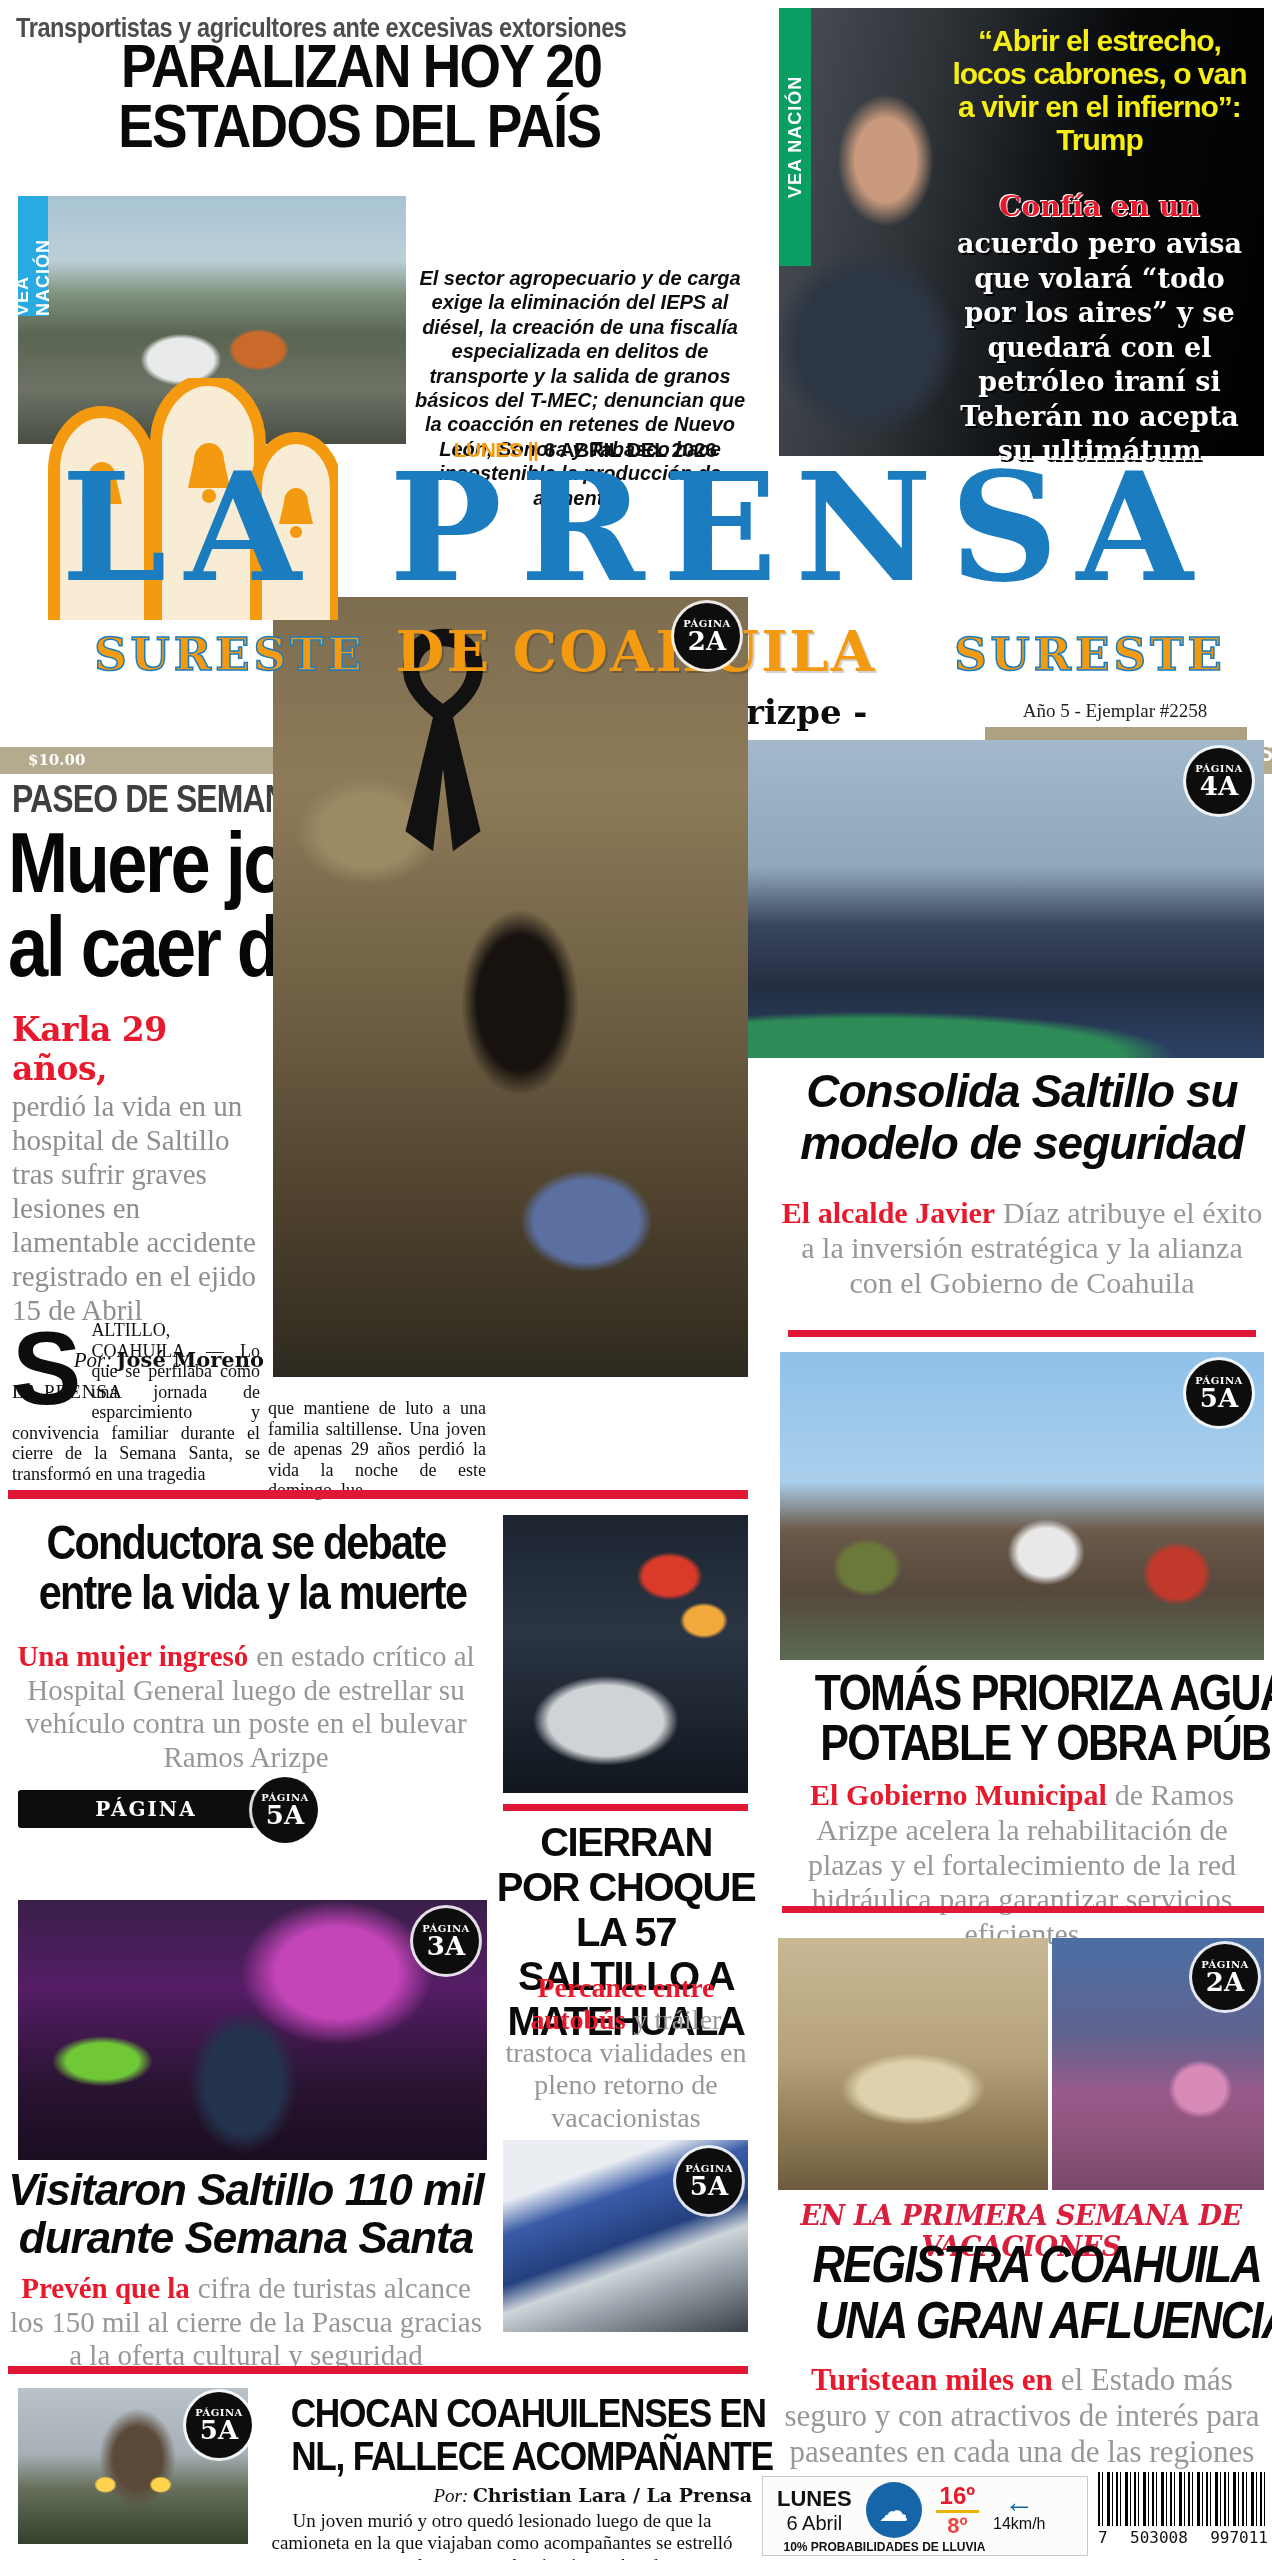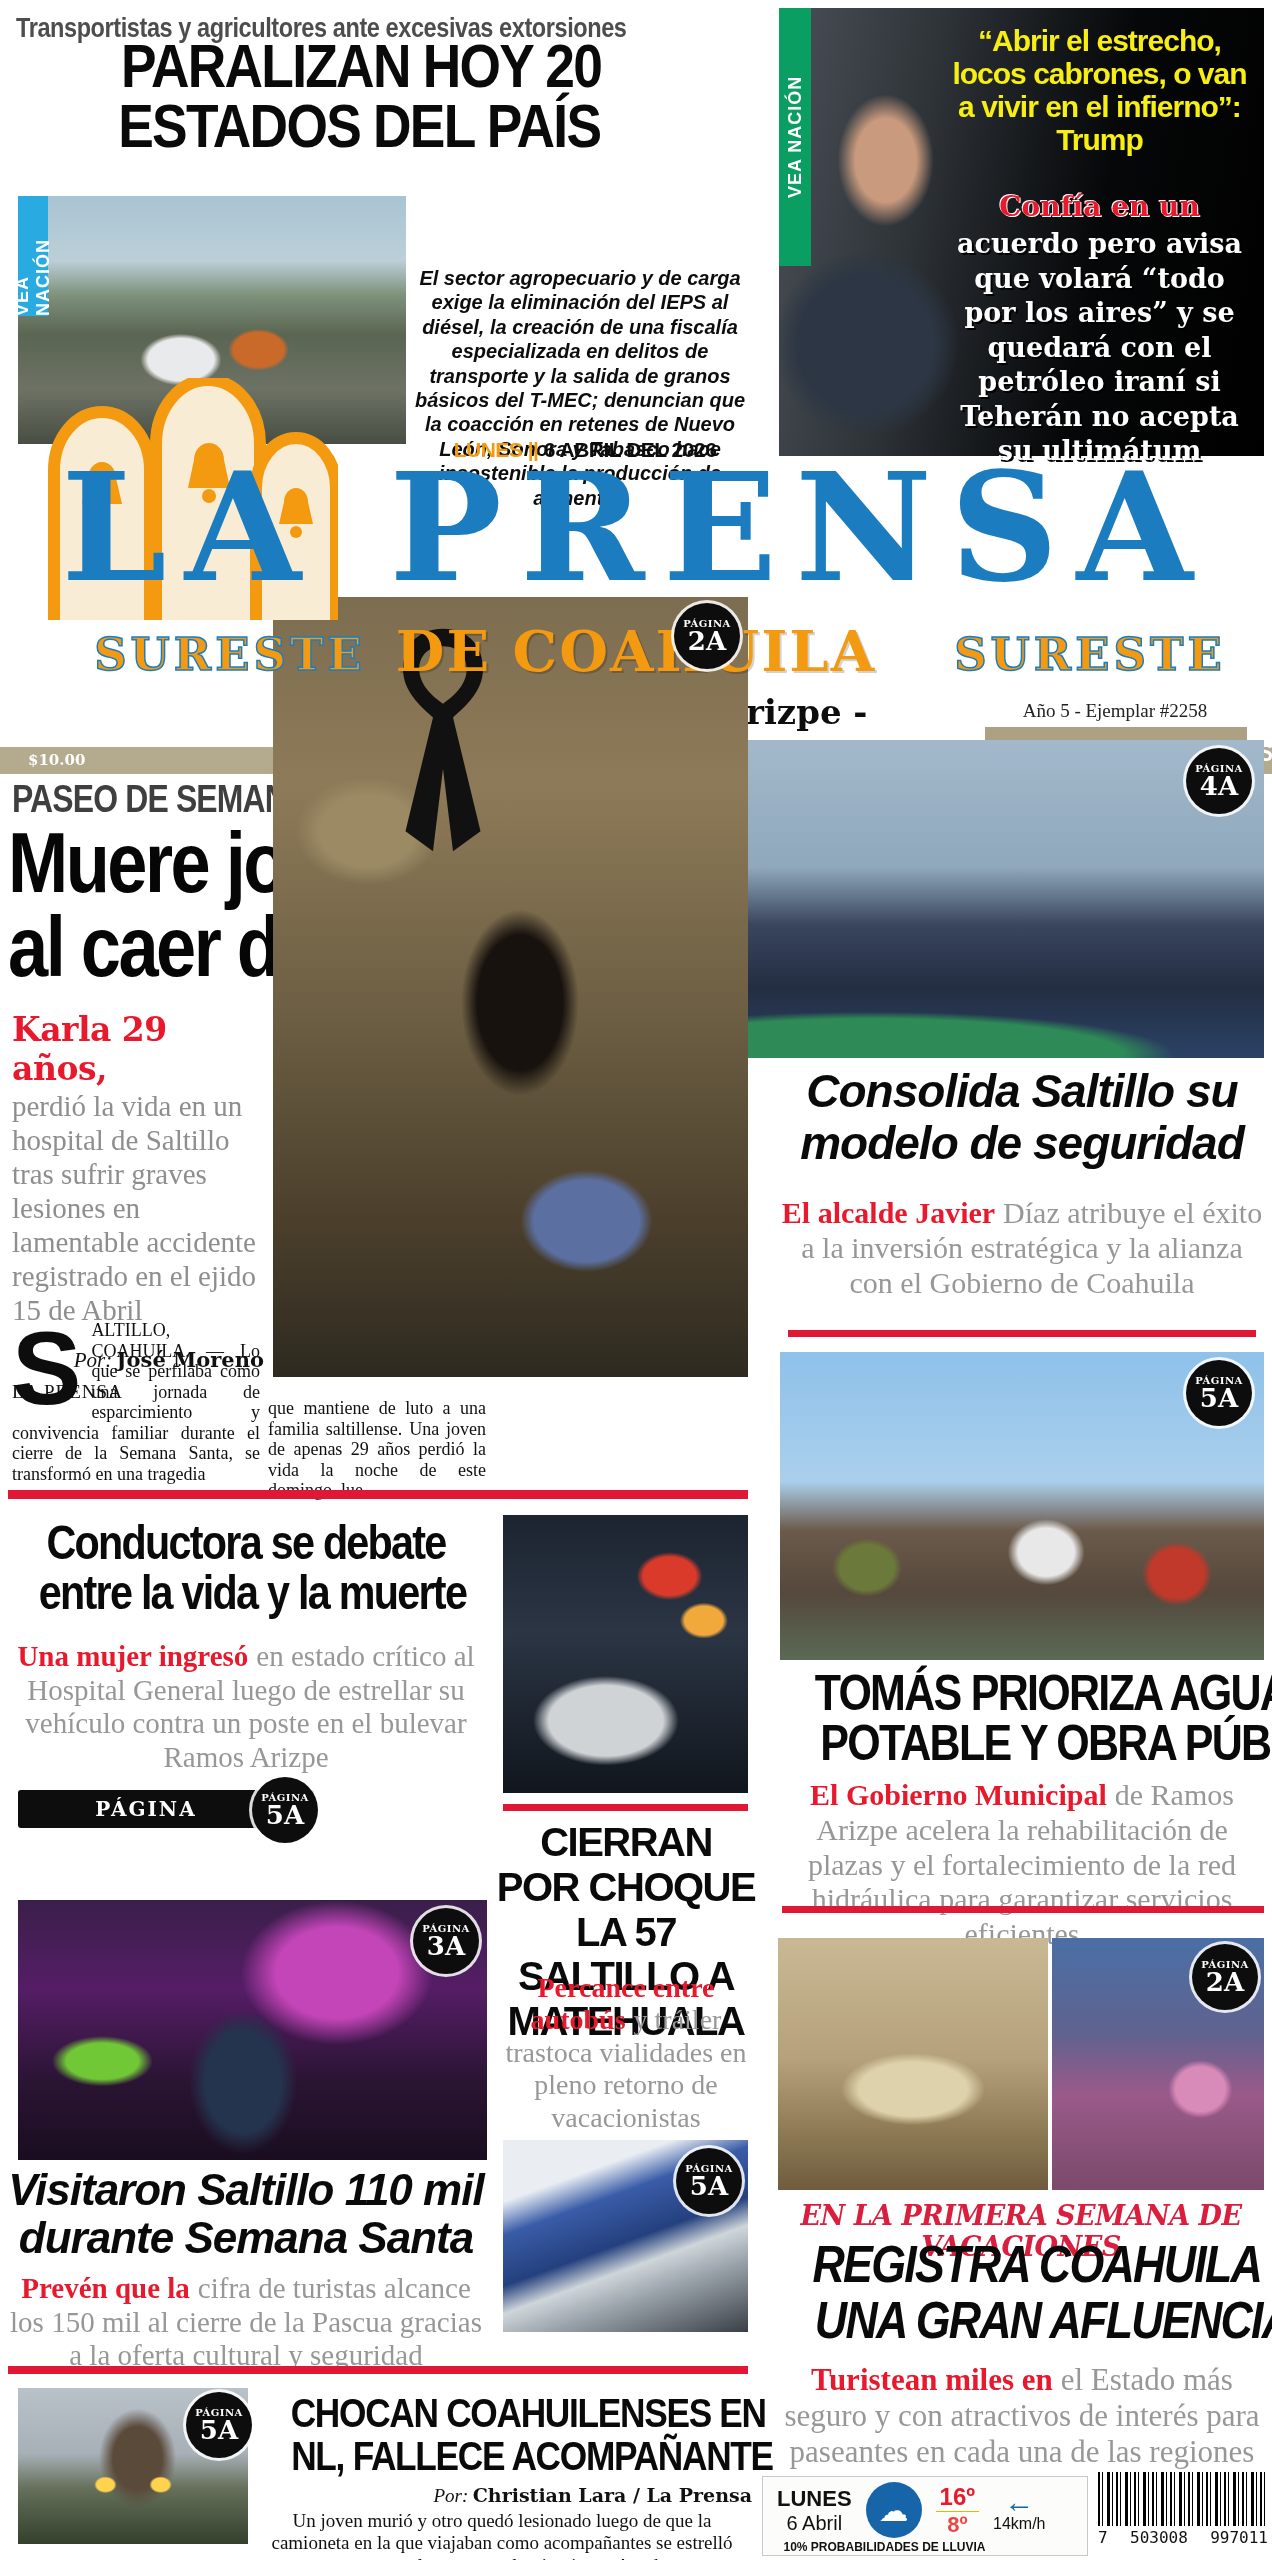--- a/index.html
+++ b/index.html
@@ -274,21 +274,21 @@
 
   <div class="wbox" style="left:762px;top:2476px;width:300px;height:54px;">
     <div style="text-align:center;">
       <div class="cond" style="font-size:22px;">LUNES</div>
       <div style="font-size:20px;">6 Abril</div>
     </div>
     <div style="width:56px;height:56px;border-radius:50%;background:#1565a8;display:flex;align-items:center;justify-content:center;flex:none;">
       <span style="color:#fff;font-size:30px;font-family:'DejaVu Sans',sans-serif;">☁</span>
     </div>
     <div style="text-align:center;">
-      <div class="cond" style="font-size:24px;color:#e8192c;border-bottom:1px solid #eab308;padding:0 4px;">16º</div>
+      <div class="cond" style="font-size:24px;color:#e8192c;border-bottom:3px solid #eab308;padding:0 4px;">16º</div>
       <div class="cond" style="font-size:22px;color:#ef4444;">8º</div>
     </div>
     <div style="text-align:center;">
       <div style="color:#1565a8;font-size:30px;line-height:.9;font-weight:bold;">←</div>
       <div style="font-size:16px;">14km/h</div>
     </div>
     <div class="cond" style="position:absolute;left:0;bottom:1px;width:75%;text-align:center;font-size:12px;color:#111;">10% PROBABILIDADES DE LLUVIA</div>
   </div>
 
   <div class="abs" style="left:1096px;top:2470px;width:170px;height:88px;background:#fff;padding:2px;">

